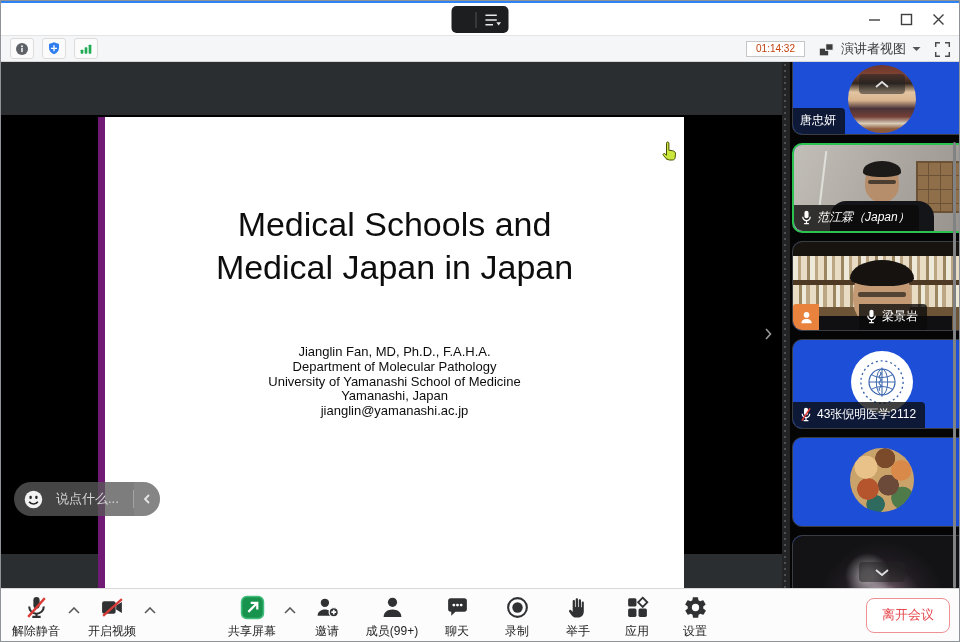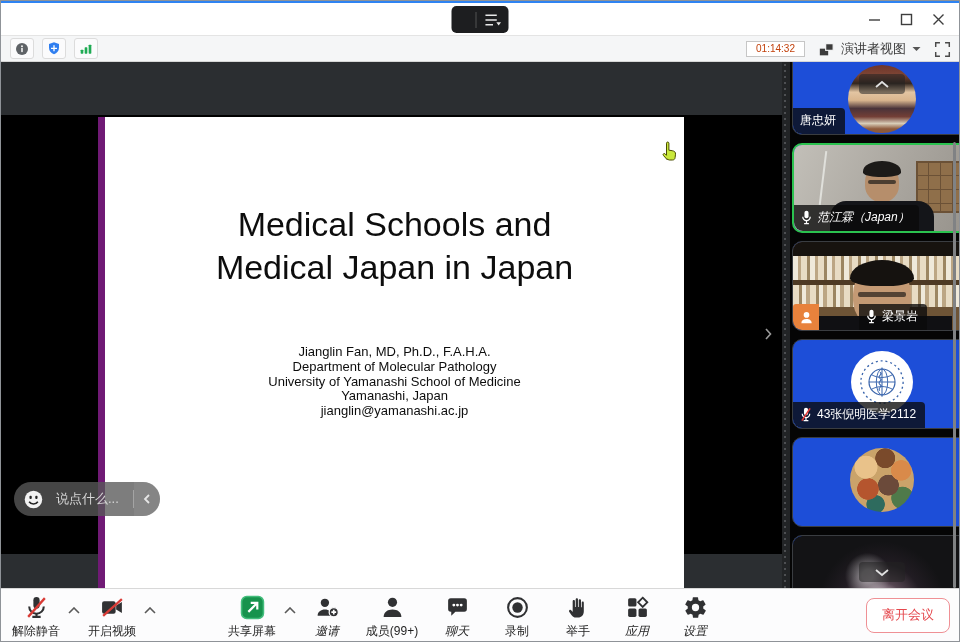--- a/index.html
+++ b/index.html
@@ -131,21 +131,21 @@
 
   
   .bottombar { position:absolute; left:0; top:588px; width:960px; height:54px; background:#fcfcfd;
     border-top:1px solid #d8d8d8; display:flex; align-items:stretch; }
   .tb-area { display:flex; align-items:flex-start; padding-left:6px; }
   .tb-group { display:flex; align-items:flex-start; }
   .tb-item { display:flex; flex-direction:column; align-items:center; padding-top:6px; cursor:pointer;
     background:none; border:none; }
   .tb-label { font-size:12px; color:#1f1f1f; margin-top:3px; white-space:nowrap; }
   .tb-caret { width:16px; padding-top:13px; background:none; border:none; cursor:pointer; }
-  .w60{width:60px;} .w58{width:58px;font-style:italic;} .w72{width:72px;} .w62{width:62px;justify-content:flex-end;}
+  .w60{width:60px;} .w58{width:58px;} .w72{width:72px;} .w62{width:62px;justify-content:flex-end;}
   .ml-share{margin-left:64px;}
   .leave-wrap { margin-left:auto; display:flex; align-items:center; padding-right:10px; }
   .leave-btn { color:#e5484d; border:1px solid #ef9095; background:#fff; border-radius:8px;
     padding:7px 15px 8px; font-size:13px; cursor:pointer; white-space:nowrap; }
 </style>
 </head>
 <body>
 
 <div class="stage">
   <div class="frame"></div>

